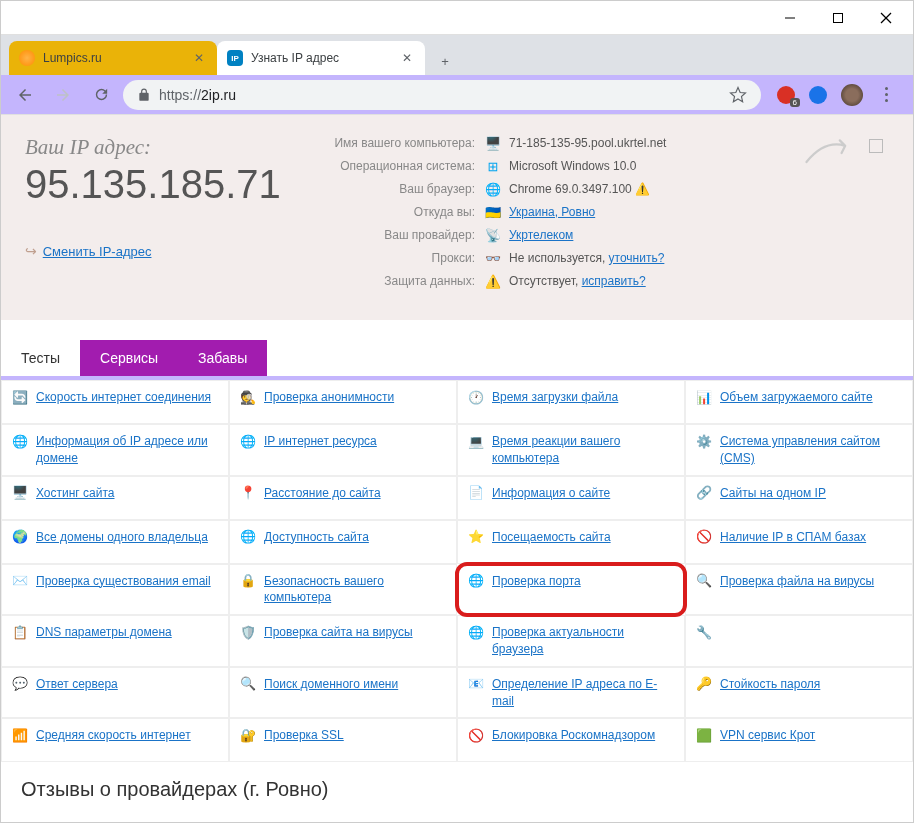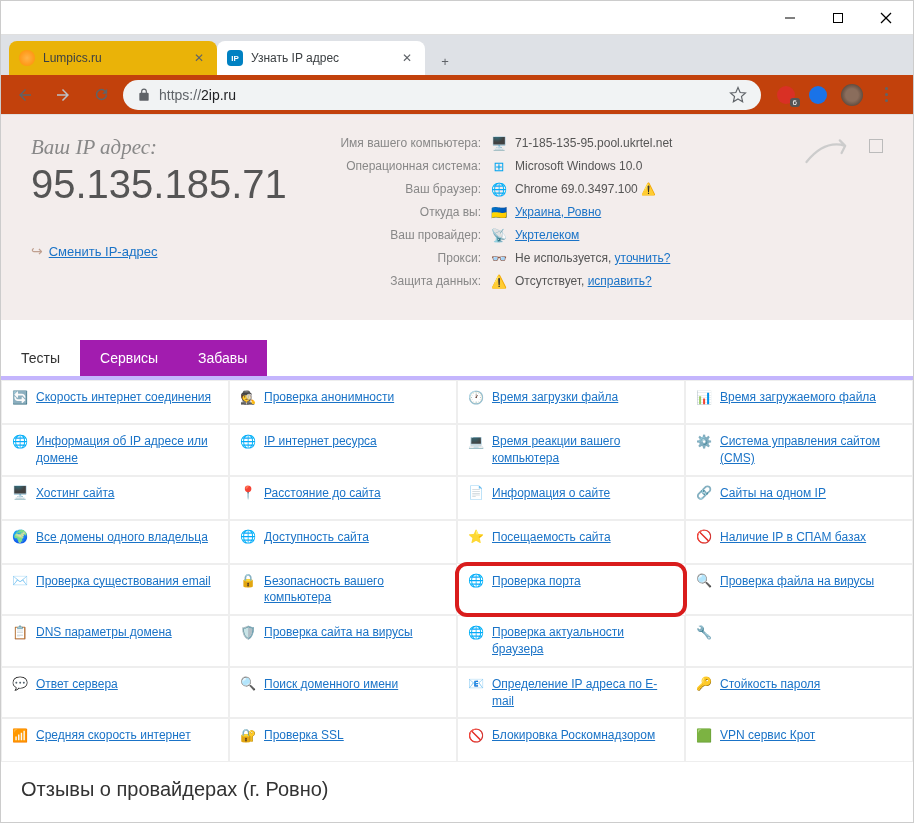--- a/index.html
+++ b/index.html
@@ -11,38 +11,38 @@
 .win-btn svg { width: 12px; height: 12px; }
 
 .tab-strip { display: flex; align-items: flex-end; height: 40px; background: #dee1e6; padding-left: 8px; }
 .tab { display: flex; align-items: center; height: 34px; padding: 0 10px; background: #eab308; border-radius: 8px 8px 0 0; margin-right: 0; min-width: 208px; max-width: 208px; font-size: 12px; color: #3c4043; position: relative; }
 .tab.active { background: #fff; }
 .tab-favicon { width: 16px; height: 16px; margin-right: 8px; border-radius: 50%; flex-shrink: 0; }
 .tab-title { flex: 1; white-space: nowrap; overflow: hidden; text-overflow: ellipsis; }
 .tab-close { width: 16px; height: 16px; margin-left: 6px; color: #5f6368; display: flex; align-items: center; justify-content: center; }
 .new-tab { width: 28px; height: 28px; display: flex; align-items: center; justify-content: center; color: #5f6368; margin-left: 6px; }
 
-.address-bar { display: flex; align-items: center; height: 40px; background: #c2410c; padding: 0 8px; gap: 6px; border-bottom: 1px solid #e0e0e0; }
+.address-bar { display: flex; align-items: center; height: 40px; background: #c4b5fd; padding: 0 8px; gap: 6px; border-bottom: 1px solid #e0e0e0; }
 .nav-btn { width: 32px; height: 32px; display: flex; align-items: center; justify-content: center; color: #5f6368; border-radius: 50%; }
 .nav-btn.disabled { color: #bdc1c6; }
 .omnibox { flex: 1; display: flex; align-items: center; height: 30px; background: #f1f3f4; border-radius: 15px; padding: 0 14px; gap: 8px; color: #202124; font-size: 14px; }
 .lock-icon { width: 14px; height: 14px; color: #5f6368; }
 .url-text { flex: 1; }
 .url-text .proto { color: #5f6368; }
 .star-icon { color: #5f6368; }
 .ext-area { display: flex; align-items: center; gap: 14px; padding: 0 10px; }
 .ext-icon { width: 18px; height: 18px; position: relative; }
 .ext-badge { position: absolute; bottom: -3px; right: -5px; background: #555; color: #fff; font-size: 8px; padding: 0 3px; border-radius: 3px; }
 .avatar { width: 22px; height: 22px; border-radius: 50%; background: radial-gradient(circle, #8a6d5c 40%, #3a2e26 100%); }
 .menu-dots { width: 18px; color: #5f6368; display: flex; flex-direction: column; align-items: center; gap: 3px; }
 .menu-dots span { width: 3px; height: 3px; background: #5f6368; border-radius: 50%; }
 
 
 .page { background: #fff; }
-.ip-panel { background: #f3edec; display: flex; padding: 20px 30px 24px 30px; position: relative; }
+.ip-panel { background: #f3edec; display: flex; padding: 20px 30px 24px 24px; position: relative; }
 .ip-left { width: 290px; }
 .ip-label { color: #888; font-style: italic; font-size: 21px; font-family: Georgia, serif; }
 .ip-value { font-size: 40px; color: #555; font-family: Arial, sans-serif; margin-top: 2px; }
 .change-ip { margin-top: 36px; display: flex; align-items: center; gap: 6px; }
 .change-ip a { color: #1a73c7; text-decoration: underline; font-size: 13px; }
 .change-ip-arrow { color: #c0a090; font-size: 14px; }
 .ip-details { flex: 1; }
 .detail-row { display: flex; align-items: center; margin-bottom: 7px; font-size: 12px; }
 .detail-label { width: 170px; text-align: right; color: #888; padding-right: 10px; }
 .detail-icon { width: 16px; height: 16px; margin-right: 8px; display: inline-flex; align-items: center; justify-content: center; font-size: 13px; }
@@ -210,21 +210,21 @@
       <div class="cell">
         <span class="cell-icon">🕵️</span>
         <a>Проверка анонимности</a>
       </div>
       <div class="cell">
         <span class="cell-icon">🕐</span>
         <a>Время загрузки файла</a>
       </div>
       <div class="cell">
         <span class="cell-icon">📊</span>
-        <a>Время загружаемого файла</a>
+        <a>Объем загружаемого сайте</a>
       </div>
       <div class="cell">
         <span class="cell-icon">🌐</span>
         <a>Информация об IP адресе или домене</a>
       </div>
       <div class="cell">
         <span class="cell-icon">🌐</span>
         <a>IP интернет ресурса</a>
       </div>
       <div class="cell">

